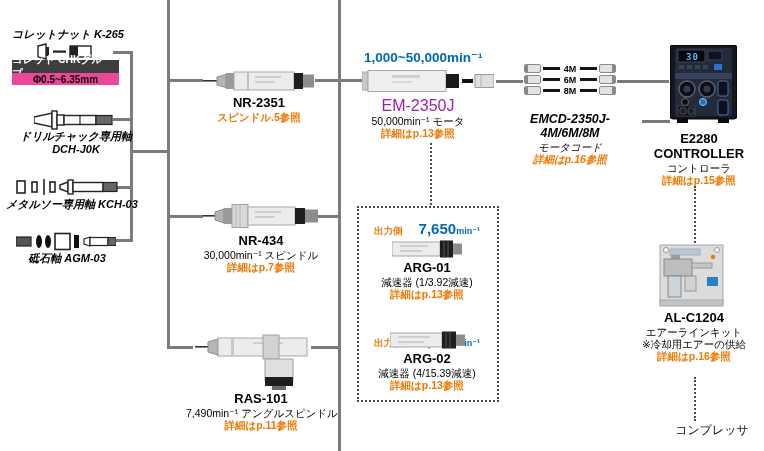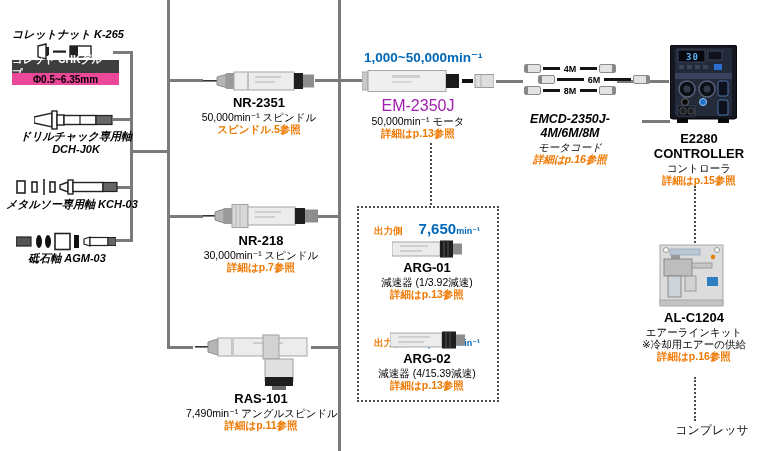--- a/index.html
+++ b/index.html
@@ -120,39 +120,38 @@
     <rect x="23" y="5" width="8" height="16" fill="#9a9a9a"></rect>
     <rect x="31" y="4" width="60" height="18" fill="#ececec" stroke="#a5a5a5"></rect>
     <rect x="44" y="4" width="2" height="18" fill="#c0c0c0"></rect>
     <rect x="52" y="8" width="26" height="2" fill="#cfcfcf"></rect>
     <rect x="52" y="13" width="20" height="2" fill="#cfcfcf"></rect>
     <rect x="91" y="5" width="9" height="16" fill="#1e1e1e"></rect>
     <rect x="100" y="6.5" width="11" height="13" fill="#8d8d8d"></rect>
   </svg>
   <div class="txt" style="left:199px;top:96px;width:120px;">
     <div class="name">NR-2351</div>
-    <div class="spec">50,000min⁻¹ スピンドル</div>
     <div class="ref">スピンドル.5参照</div>
   </div>
 
   <svg class="abs" style="left:203px;top:201px;" width="117" height="30" viewBox="0 0 117 30">
     <rect x="0" y="14" width="12" height="1.6" fill="#333"></rect>
     <polygon points="12,11 21,8 21,22 12,19" fill="#b5b5b5" stroke="#8a8a8a"></polygon>
     <rect x="21" y="7" width="8" height="16" fill="#9a9a9a"></rect>
     <rect x="29" y="3.5" width="16" height="23" fill="#d8d8d8" stroke="#a0a0a0"></rect>
     <line x1="33" y1="3.5" x2="33" y2="26.5" stroke="#b5b5b5"></line>
     <line x1="37" y1="3.5" x2="37" y2="26.5" stroke="#b5b5b5"></line>
     <rect x="45" y="6" width="47" height="18" fill="#ececec" stroke="#a5a5a5"></rect>
     <rect x="52" y="10" width="26" height="2" fill="#cfcfcf"></rect>
     <rect x="52" y="15" width="20" height="2" fill="#cfcfcf"></rect>
     <rect x="92" y="7" width="10" height="16" fill="#1e1e1e"></rect>
     <rect x="102" y="8.5" width="13" height="13" fill="#8d8d8d"></rect>
   </svg>
   <div class="txt" style="left:201px;top:234px;width:120px;">
-    <div class="name">NR-218</div>
+    <div class="name">NR-434</div>
     <div class="spec">30,000min⁻¹ スピンドル</div>
     <div class="ref">詳細はp.7参照</div>
   </div>
 
   <svg class="abs" style="left:195px;top:334px;" width="120" height="58" viewBox="0 0 120 58">
     <rect x="0" y="12" width="13" height="1.6" fill="#333"></rect>
     <polygon points="13,8 23,5 23,21 13,18" fill="#b5b5b5" stroke="#8a8a8a"></polygon>
     <rect x="23" y="4" width="89" height="18" fill="#ececec" stroke="#a5a5a5"></rect>
     <rect x="36" y="4" width="3" height="18" fill="#c8c8c8"></rect>
     <rect x="58" y="8" width="30" height="2" fill="#cfcfcf"></rect>
@@ -184,21 +183,21 @@
     <div class="ref">詳細はp.13参照</div>
   </div>
 
   <div class="cablerow" style="left:524px;top:64px;width:92px;">
     <div class="cbl-conn"></div>
     <div class="cbl-line"></div>
     <div class="cbl-lbl">4M</div>
     <div class="cbl-line"></div>
     <div class="cbl-conn r"></div>
   </div>
-  <div class="cablerow" style="left:538px;top:75px;width:112px;">
+  <div class="cablerow" style="left:524px;top:75px;width:92px;">
     <div class="cbl-conn"></div>
     <div class="cbl-line"></div>
     <div class="cbl-lbl">6M</div>
     <div class="cbl-line"></div>
     <div class="cbl-conn r"></div>
   </div>
   <div class="cablerow" style="left:524px;top:86px;width:92px;">
     <div class="cbl-conn"></div>
     <div class="cbl-line"></div>
     <div class="cbl-lbl">8M</div>

